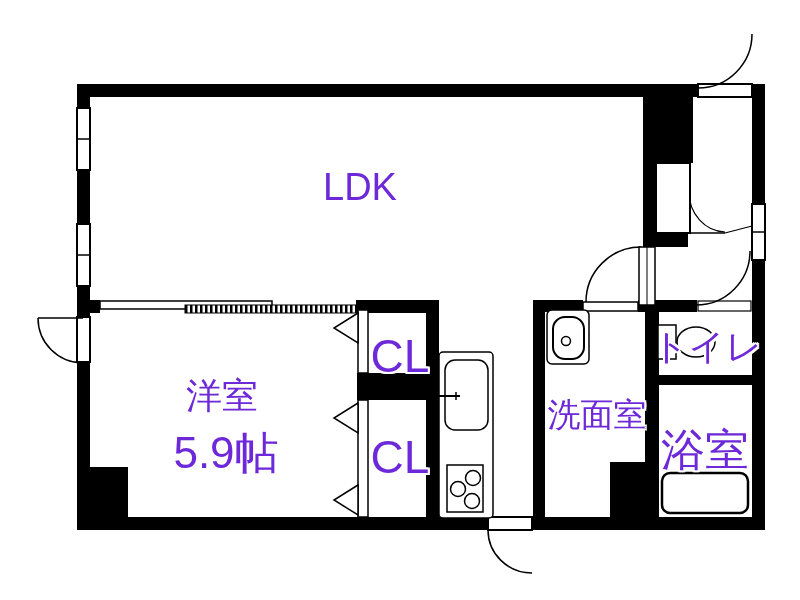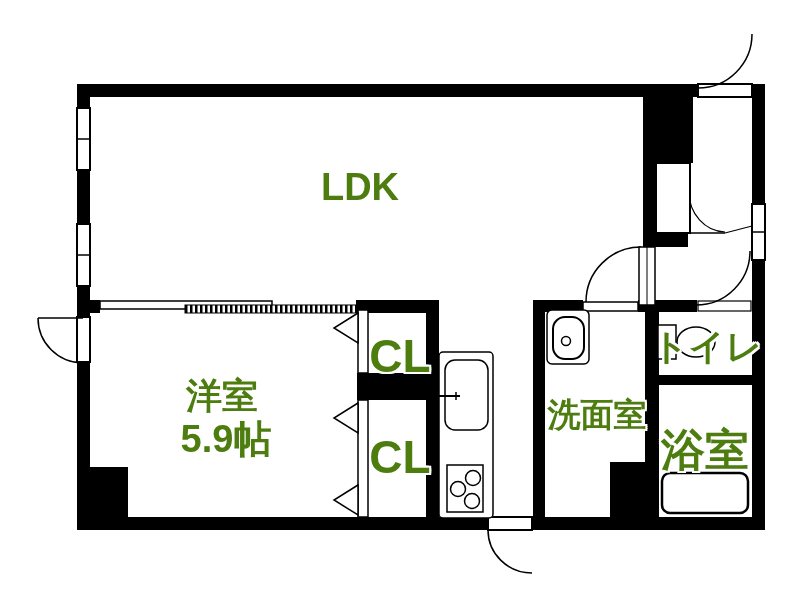--- a/index.html
+++ b/index.html
@@ -1,26 +1,26 @@
 <!DOCTYPE html>
 <html><head>
 <meta charset="utf-8">
 <style>
   html,body{margin:0;padding:0;background:#ffffff;}
   #stage{position:relative;width:800px;height:600px;background:#ffffff;overflow:hidden;
          font-family:"Liberation Sans","DejaVu Sans",sans-serif;}
   svg{position:absolute;left:0;top:0;}
-  .lbl{position:absolute;transform:translate(-50%,-50%);font-weight:bold;color:#4d7c0f;
+  .lbl{position:absolute;transform:translate(-50%,-50%);font-weight:normal;color:#6d28d9;
        white-space:nowrap;line-height:1;z-index:5;
        text-shadow:-2px -2px 0 #fff,2px -2px 0 #fff,-2px 2px 0 #fff,2px 2px 0 #fff,
                    0 -2px 0 #fff,0 2px 0 #fff,-2px 0 0 #fff,2px 0 0 #fff;}
   .lbl-ldk{left:360px;top:187px;font-size:38px;}
   .lbl-ldk-size{left:360px;top:229px;font-size:33px;}
   .lbl-yoshitsu{left:222px;top:396px;font-size:36px;}
-  .lbl-yoshitsu-size{left:226px;top:439px;font-size:38px;}
+  .lbl-yoshitsu-size{left:226px;top:453px;font-size:44px;}
   .lbl-cl1{left:400px;top:356px;font-size:46px;}
   .lbl-cl2{left:400px;top:457px;font-size:46px;}
   .lbl-genkan{left:722px;top:171px;font-size:38px;}
   .lbl-toilet{left:707px;top:347px;font-size:36px;}
   .lbl-washroom{left:597px;top:414px;font-size:33px;}
   .lbl-bath{left:705px;top:450px;font-size:44px;}
 </style>
 </head>
 <body>
 

